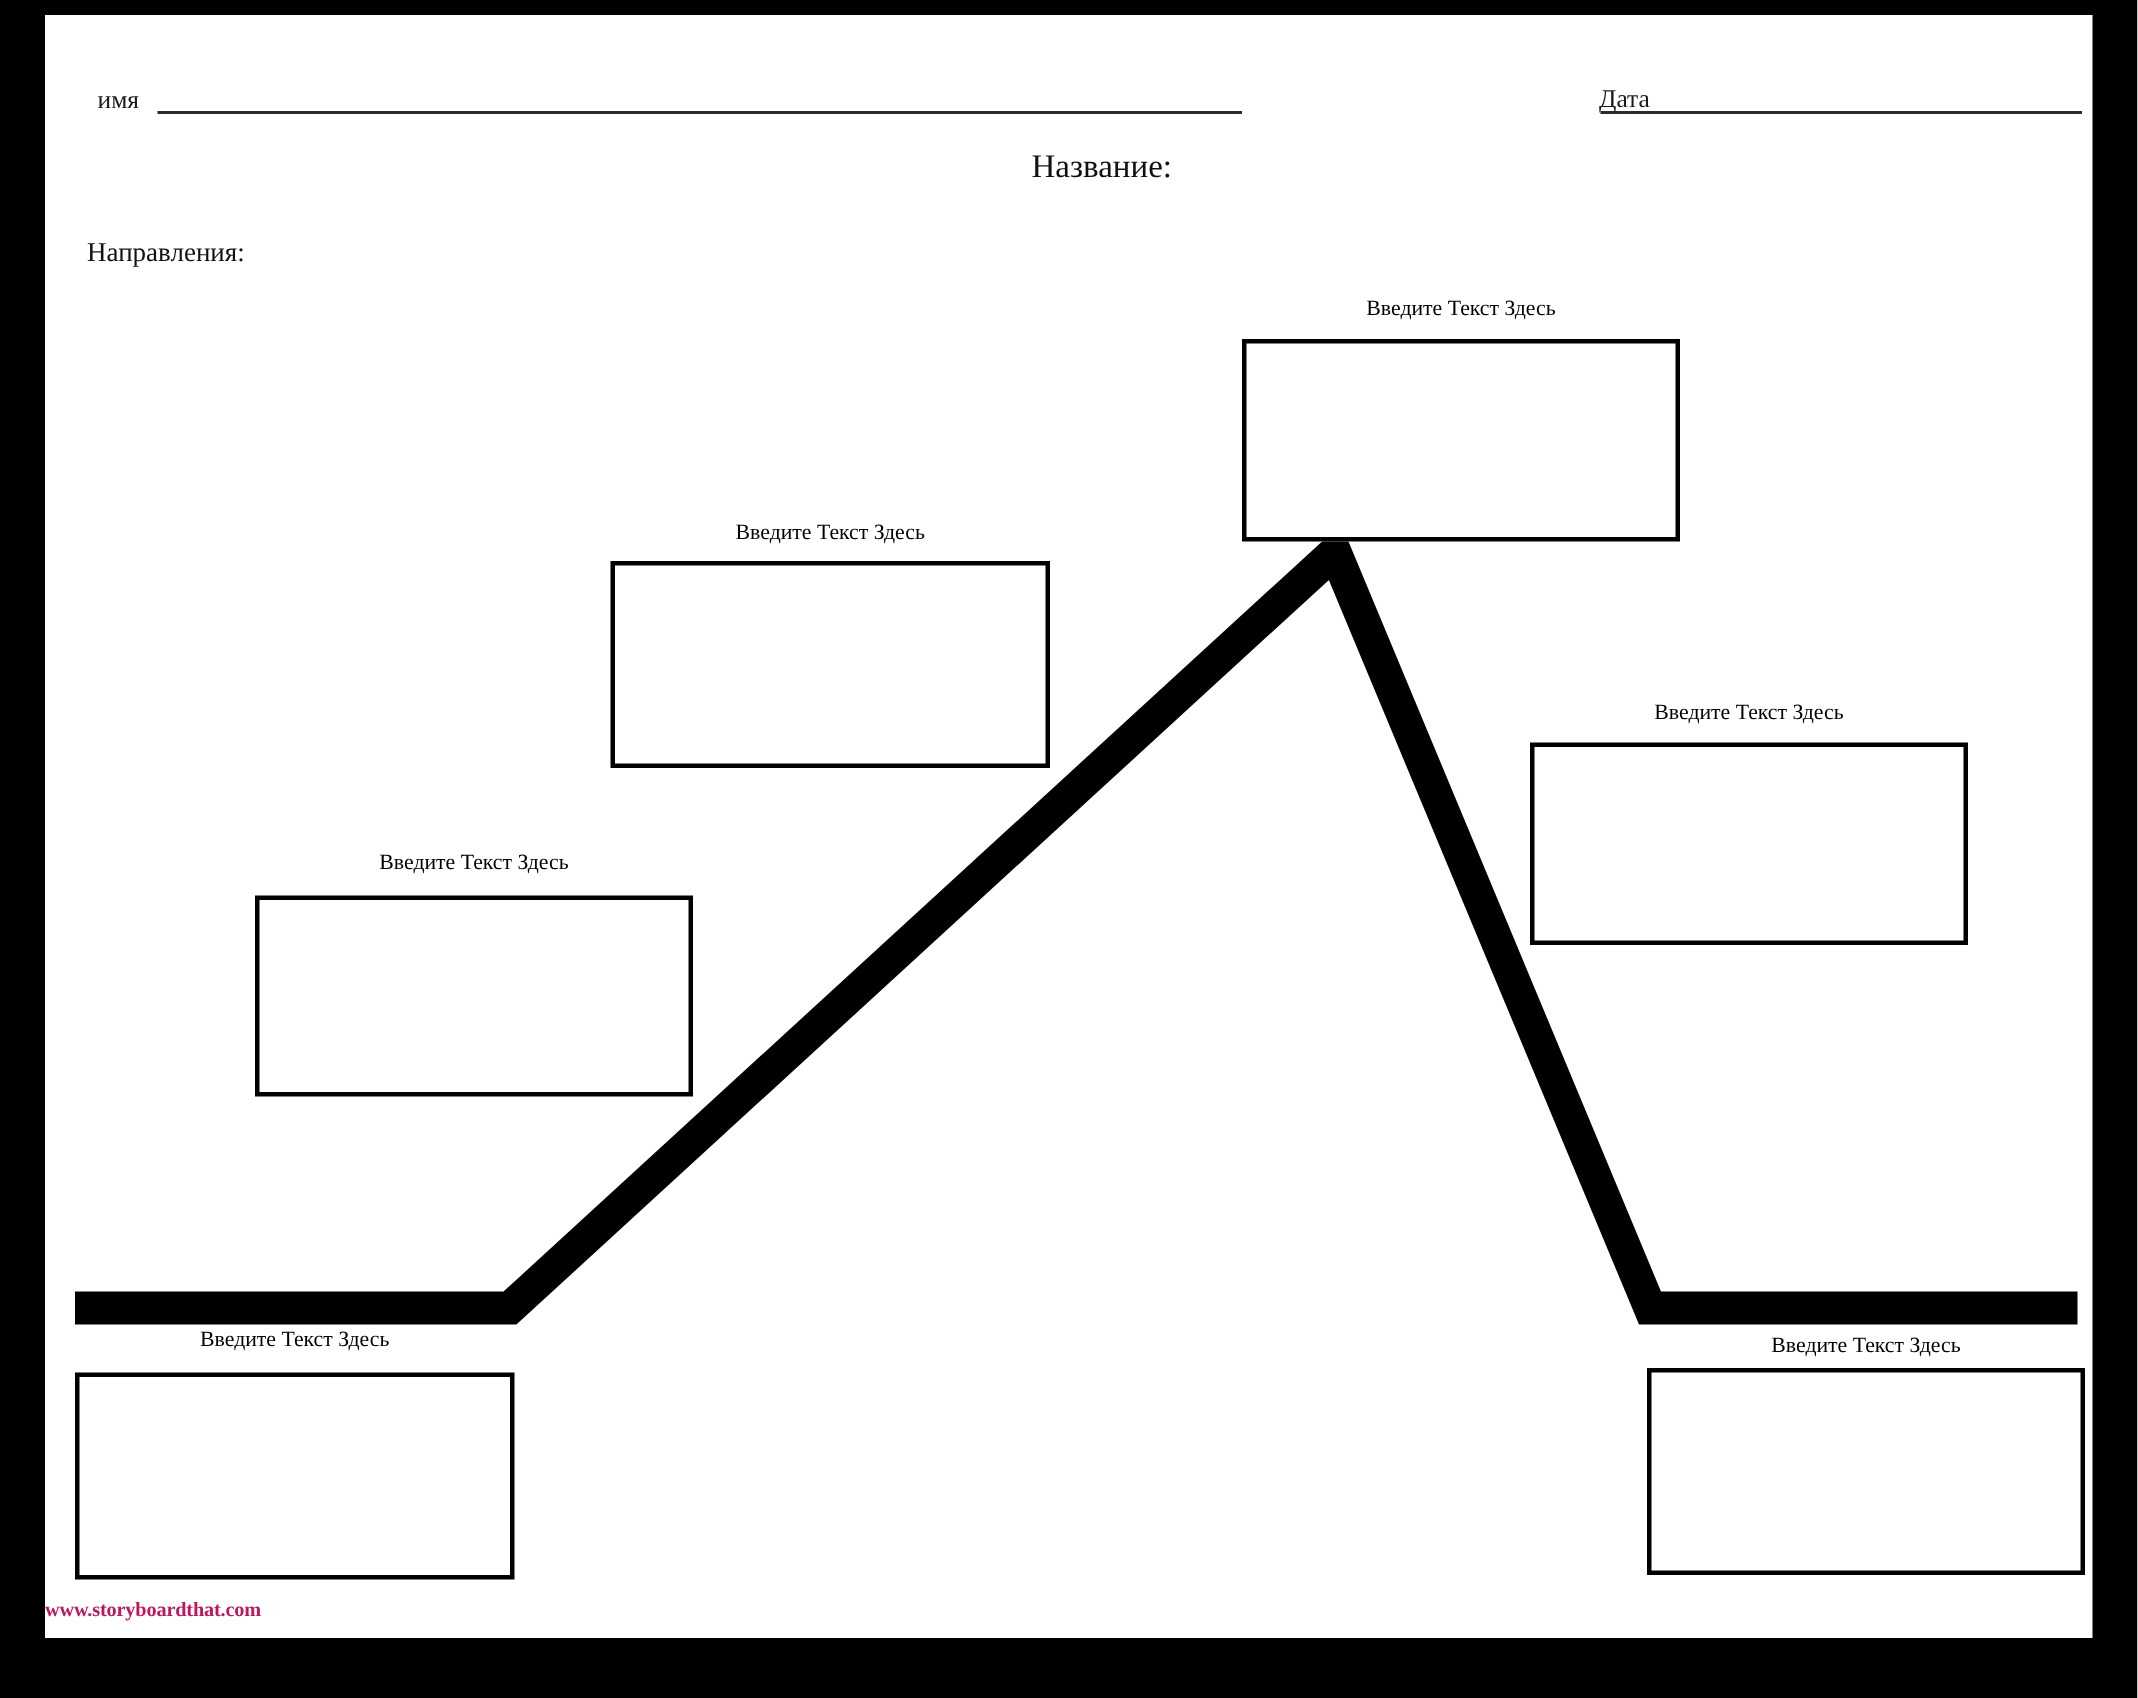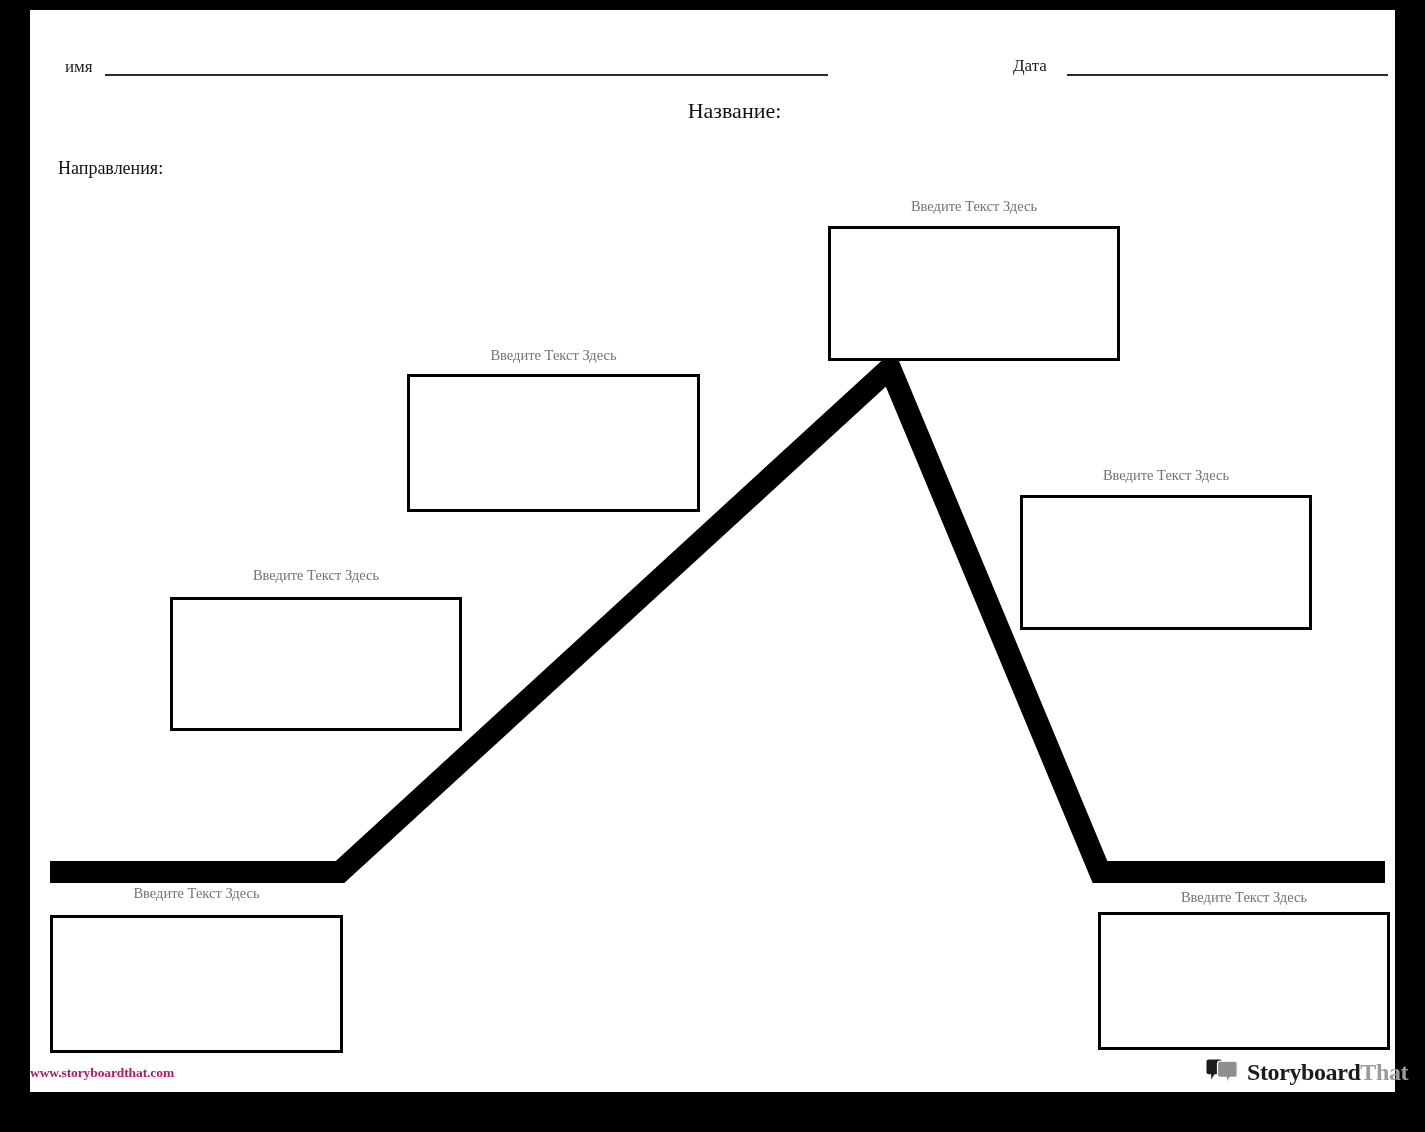--- a/index.html
+++ b/index.html
@@ -34,21 +34,21 @@
     white-space: nowrap;
     line-height: 1;
   }
   .hdr-rule {
     position: absolute;
     height: 0;
     border-top: 2px solid #2b2b2b;
   }
   #name-label  { left: 35px;  top: 48px; }
   #name-rule   { left: 75px;  top: 64px; width: 723px; }
-  #date-label  { left: 983px; top: 47px; }
+  #date-label  { left: 1036px; top: 47px; }
   #date-rule   { left: 1037px; top: 64px; width: 321px; }
 
   #title-text {
     position: absolute;
     left: 0;
     top: 88px;
     width: 1365px;
     text-align: center;
     font-size: 22px;
     color: #111;
@@ -76,21 +76,21 @@
   }
 
   
   .tb-group { position: absolute; }
   .tb-label {
     position: absolute;
     left: 0;
     width: 100%;
     text-align: center;
     font-size: 14.5px;
-    color: #737373;
+    color: #000000;
     line-height: 1;
     white-space: nowrap;
   }
   .tb-box {
     position: absolute;
     left: 0;
     box-sizing: border-box;
     border: 3px solid #000000;
     background: #ffffff;
   }
@@ -167,28 +167,15 @@
           <div class="tb-box" style="top: 27px; width: 292px; height: 135px;"></div>
         </div>
         <div class="tb-group" style="left: 1068px; top: 880px; width: 292px; height: 160px;">
           <div class="tb-label" style="top: 0px;">Введите Текст Здесь</div>
           <div class="tb-box" style="top: 22px; width: 292px; height: 138px;"></div>
         </div>
       </div>
 
     <div id="site-url">www.storyboardthat.com</div>
 
-    <div id="logo">
-      <svg width="34" height="26" viewBox="0 0 34 26">
-        <path d="M1.5 2.2 A2 2 0 0 1 3.5 0.5 L15 0.5 A2 2 0 0 1 17 2.2 L17 13.5
-                 A2 2 0 0 1 15 15.2 L9.5 15.2 L6.2 20.5 L6.2 15.2 L3.5 15.2
-                 A2 2 0 0 1 1.5 13.5 Z" fill="#1c1c1c"></path>
-        <path d="M12.5 4.2 A2.2 2.2 0 0 1 14.7 2.2 L30 2.2 A2.2 2.2 0 0 1 32.2 4.2
-                 L32.2 16.4 A2.2 2.2 0 0 1 30 18.4 L25 18.4 L21.4 24.2 L21.4 18.4
-                 L14.7 18.4 A2.2 2.2 0 0 1 12.5 16.4 Z" fill="#8f8f8f" stroke="#ffffff" stroke-width="1.2"></path>
-      </svg>
-      <div id="logo-wordmark">
-        <span id="logo-word-a">Storyboard</span><span id="logo-word-b">That</span>
-      </div>
-    </div>
 
   </div>
 </div>
 
 </body></html>

